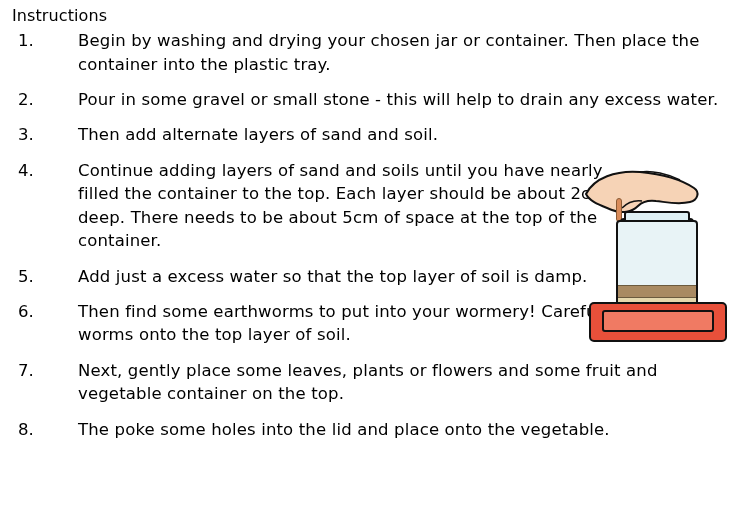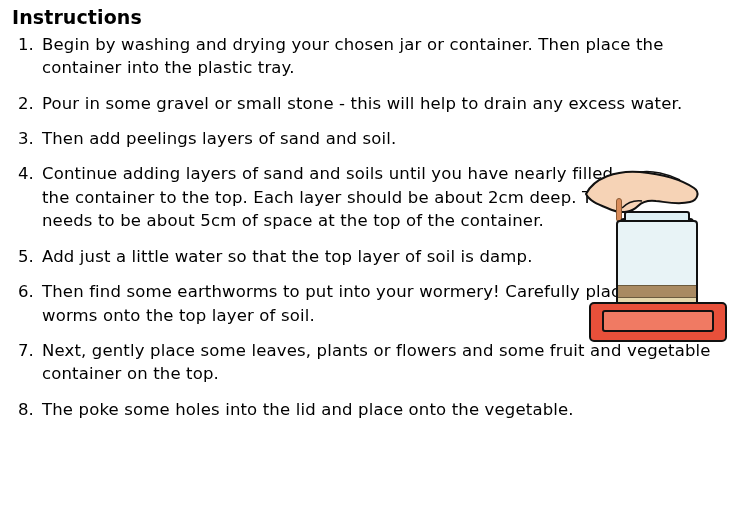--- a/index.html
+++ b/index.html
@@ -16,22 +16,22 @@
     color: #000000;
   }
   .page {
     position: relative;
     width: 734px;
     height: 517px;
     box-sizing: border-box;
     padding: 6px 10px 0 8px;
   }
   .title {
-    font-size: 19px;
-    font-weight: bold;
+    font-size: 16px;
+    font-weight: normal;
     letter-spacing: 0.1px;
     margin: 0 0 4px 4px;
     line-height: 1.2;
   }
   ol.instructions {
     list-style: none;
     margin: 0;
     padding: 0;
   }
   ol.instructions > li {
@@ -45,20 +45,21 @@
   ol.instructions > li .num {
     position: absolute;
     left: 0;
     top: 0;
     width: 26px;
     text-align: right;
     font-size: 16.5px;
   }
   ol.instructions > li .txt {
     display: block;
+    margin-left: 36px;
   }
   
   li.li-1 { margin-bottom: 13px; }
   li.li-2 { margin-bottom: 13px; }
   li.li-3 { margin-bottom: 13px; }
   li.li-4 { margin-bottom: 12px; width: 600px; }
   li.li-5 { margin-bottom: 13px; }
   li.li-6 { margin-bottom: 13px; letter-spacing: 0.55px; }
   li.li-7 { margin-bottom: 13px; letter-spacing: 0.35px; }
   li.li-8 { margin-bottom: 4px; }
@@ -173,29 +174,29 @@
     <li class="li-1">
       <span class="num">1.</span>
       <span class="txt">Begin by washing and drying your chosen jar or container. Then place the container into the plastic tray.</span>
     </li>
     <li class="li-2">
       <span class="num">2.</span>
       <span class="txt">Pour in some gravel or small stone - this will help to drain any excess water.</span>
     </li>
     <li class="li-3">
       <span class="num">3.</span>
-      <span class="txt">Then add peelings layers of sand and soil.</span>
+      <span class="txt">Then add alternate layers of sand and soil.</span>
     </li>
     <li class="li-4">
       <span class="num">4.</span>
       <span class="txt">Continue adding layers of sand and soils until you have nearly filled the container to the top. Each layer should be about 2cm deep. There needs to be about 5cm of space at the top of the container.</span>
     </li>
     <li class="li-5">
       <span class="num">5.</span>
-      <span class="txt">Add just a little water so that the top layer of soil is damp.</span>
+      <span class="txt">Add just a excess water so that the top layer of soil is damp.</span>
     </li>
     <li class="li-6">
       <span class="num">6.</span>
       <span class="txt">Then find some earthworms to put into your wormery! Carefully place the worms onto the top layer of soil.</span>
     </li>
     <li class="li-7">
       <span class="num">7.</span>
       <span class="txt">Next, gently place some leaves, plants or flowers and some fruit and vegetable container on the top.</span>
     </li>
     <li class="li-8">

